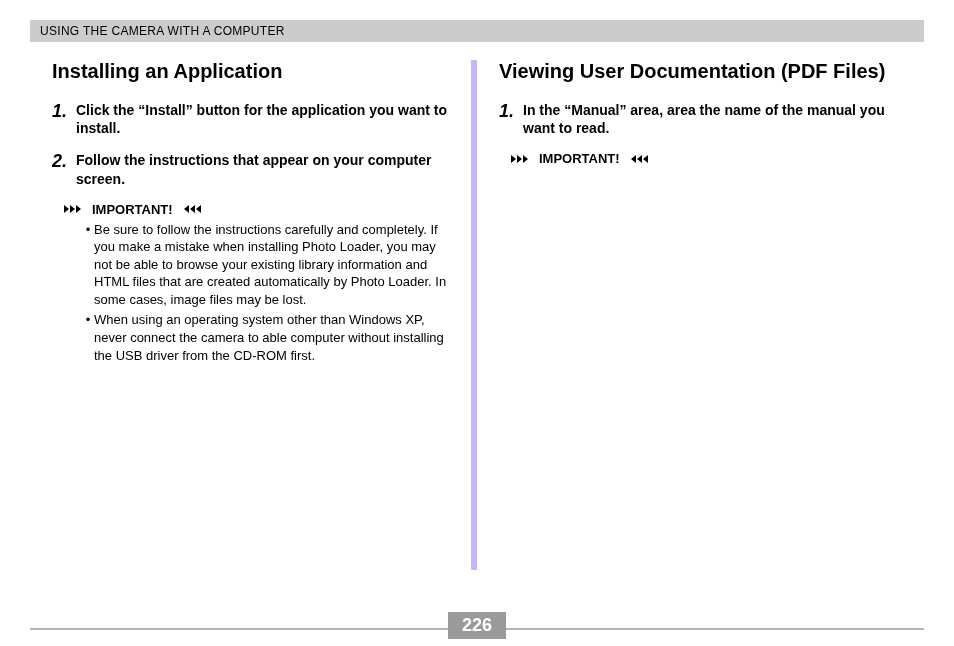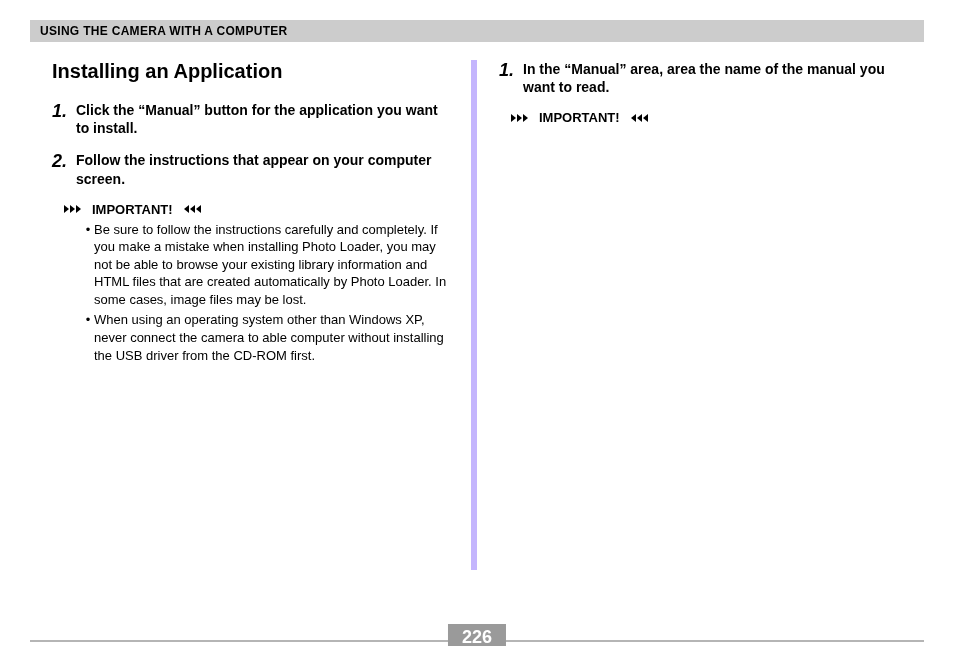--- a/index.html
+++ b/index.html
@@ -16,21 +16,21 @@
     position: relative;
     width: 954px;
     height: 646px;
     box-sizing: border-box;
     padding: 20px 30px 40px 30px;
   }
   .chapter-bar {
     background: #cccccc;
     padding: 4px 10px;
     font-size: 12px;
-    font-weight: bold;
+    font-weight: normal;
     letter-spacing: 0.3px;
   }
   .columns {
     display: flex;
     margin-top: 18px;
     height: 510px;
   }
   .col {
     flex: 1 1 50%;
     box-sizing: border-box;
@@ -92,21 +92,21 @@
     padding-left: 0;
     text-indent: 0;
   }
   ul.important-list li::marker {
     content: "• ";
   }
   .footer {
     position: absolute;
     left: 30px;
     right: 30px;
-    bottom: 20px;
+    bottom: 32px;
   }
   .footer-line {
     height: 2px;
     background: #b5b5b5;
     width: 100%;
     position: relative;
     top: 16px;
   }
   .page-num {
     position: absolute;
@@ -129,21 +129,21 @@
     <span>USING THE CAMERA WITH A COMPUTER</span>
   </div>
 
   <div class="columns">
 
     <div class="col col-left">
       <h2 class="section-title">Installing an Application</h2>
 
       <div class="step">
         <div class="step-num">1</div>
-        <div class="step-text">Click the “Manual” button for the application you want to install.</div>
+        <div class="step-text">Click the “Install” button for the application you want to install.</div>
       </div>
       <div class="step">
         <div class="step-num">2</div>
         <div class="step-text">Follow the instructions that appear on your computer screen.</div>
       </div>
 
       <div class="important-row">
         <span class="imp-icon">
           <svg width="22" height="12" viewBox="0 0 22 12">
             <path d="M0 2 L5 6 L0 10 Z" fill="#000"></path>
@@ -160,20 +160,21 @@
           </svg>
         </span>
       </div>
       <ul class="important-list">
         <li>Be sure to follow the instructions carefully and completely. If you make a mistake when installing Photo Loader, you may not be able to browse your existing library information and HTML files that are created automatically by Photo Loader. In some cases, image files may be lost.</li>
         <li>When using an operating system other than Windows XP, never connect the camera to able computer without installing the USB driver from the CD-ROM first.</li>
       </ul>
     </div>
 
     <div class="col">
+      <h2 class="section-title">Viewing User Documentation (PDF Files)</h2>
 
       <div class="step">
         <div class="step-num">1</div>
         <div class="step-text">In the “Manual” area, area the name of the manual you want to read.</div>
       </div>
 
       <div class="important-row">
         <span class="imp-icon">
           <svg width="22" height="12" viewBox="0 0 22 12">
             <path d="M0 2 L5 6 L0 10 Z" fill="#000"></path>

